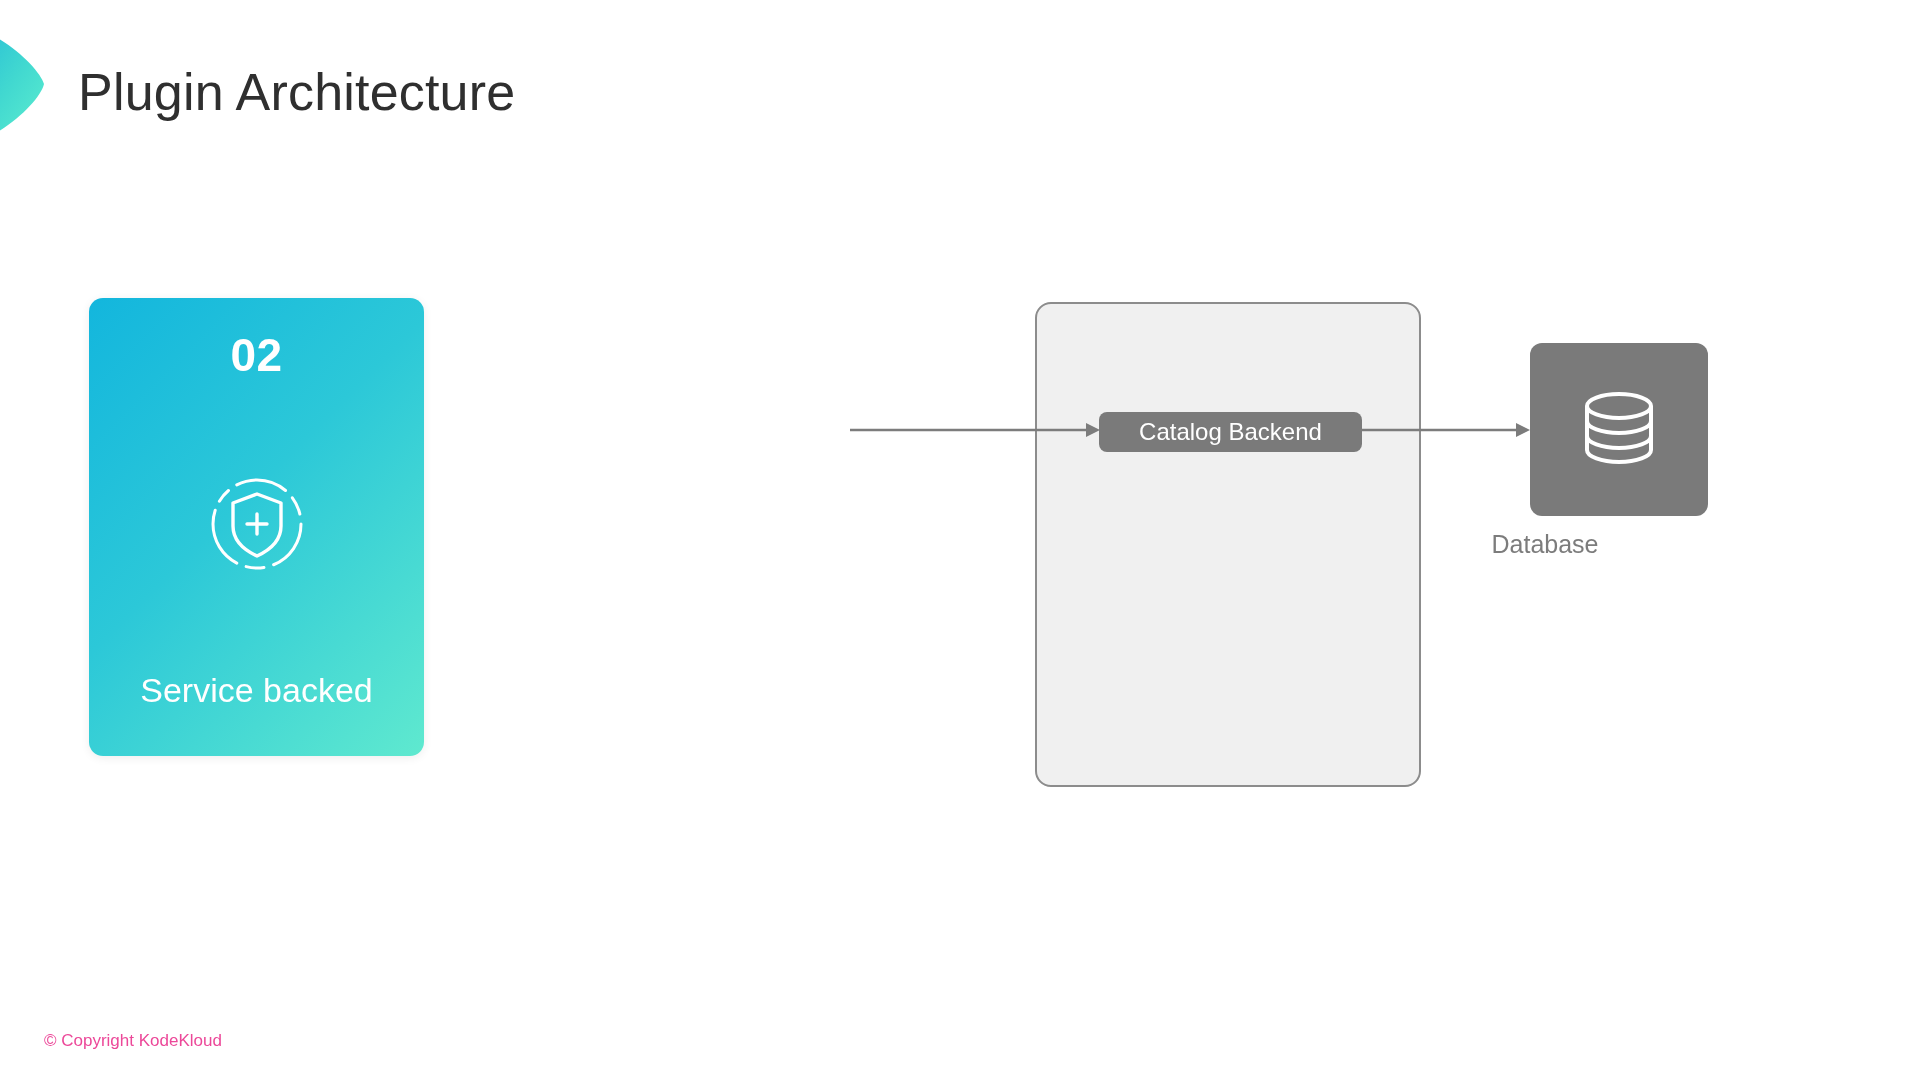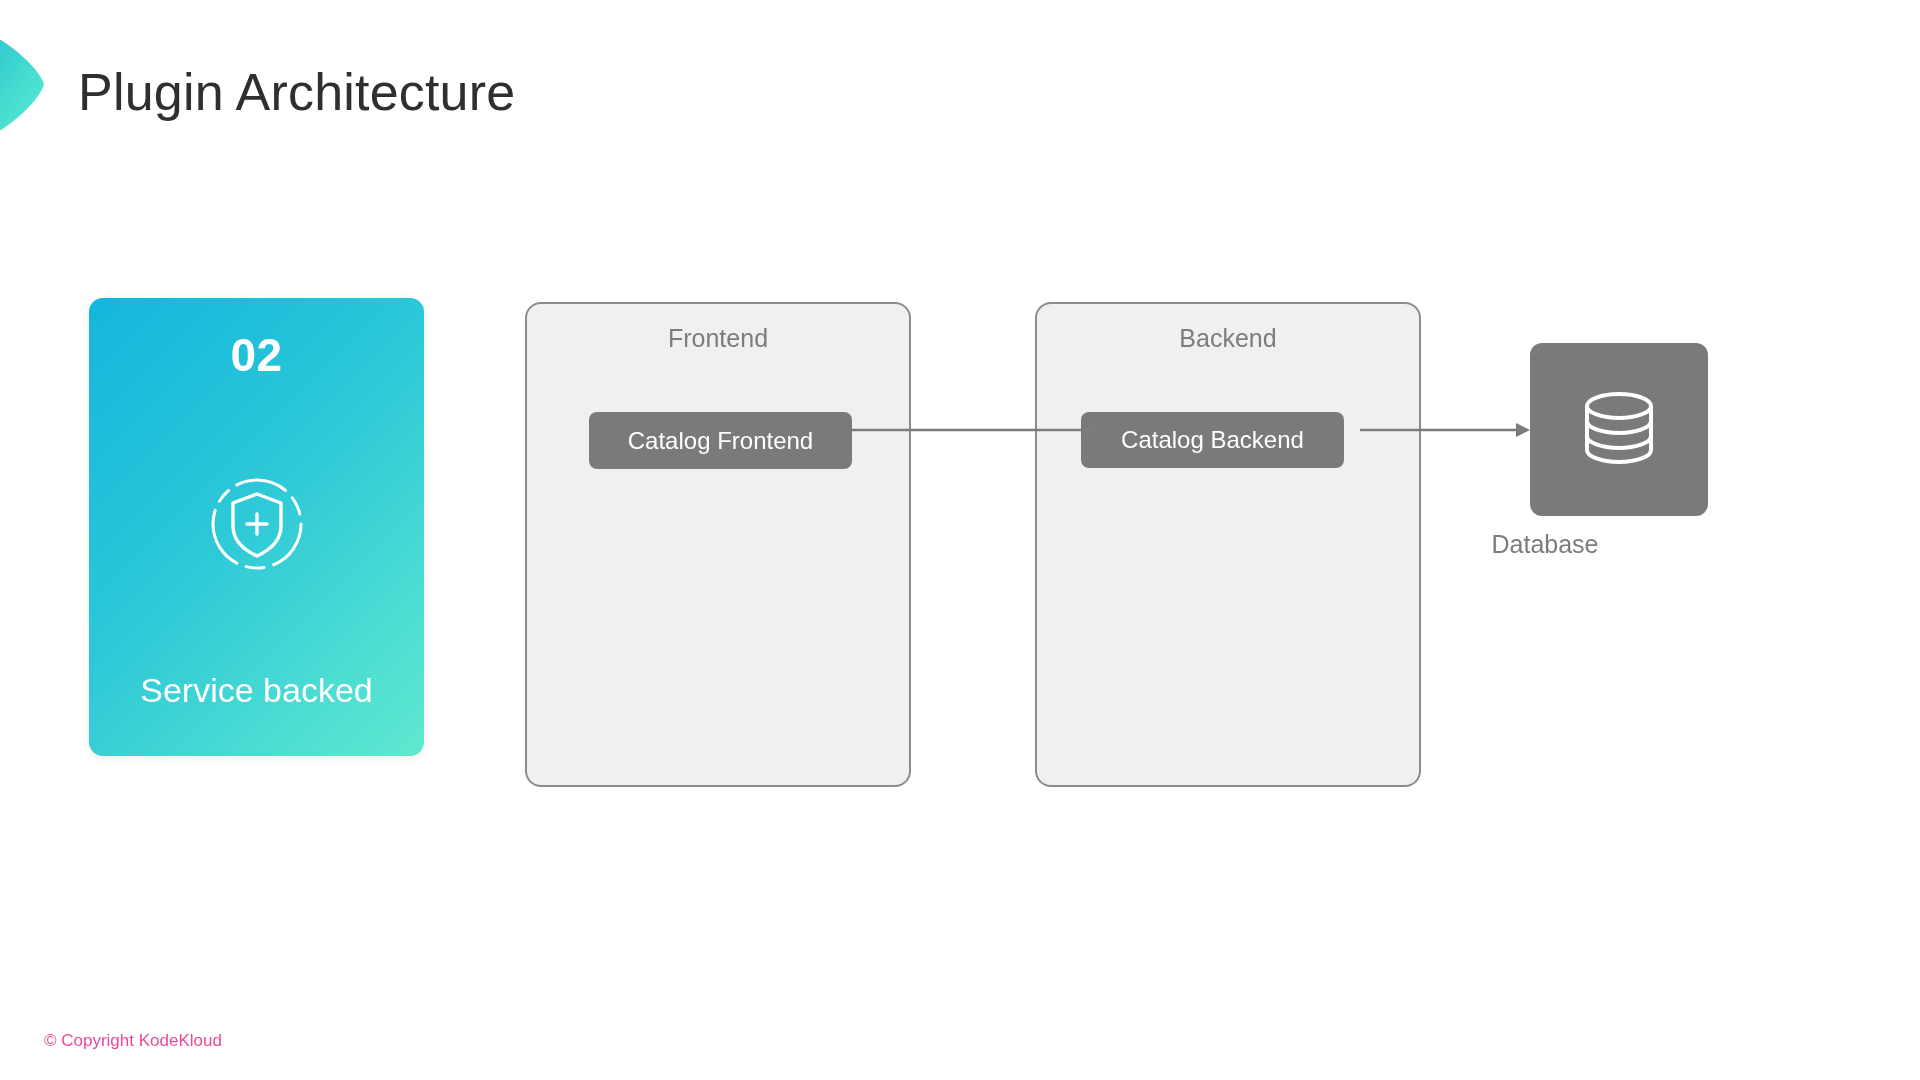--- a/index.html
+++ b/index.html
@@ -180,30 +180,23 @@
         <path d="M54 24 L78 33 V56 C78 70 67 80 54 86 C41 80 30 70 30 56 V33 Z" fill="none" stroke="#ffffff" stroke-width="3.4" stroke-linejoin="round"></path>
 
         <line x1="54" y1="44" x2="54" y2="64" stroke="#ffffff" stroke-width="3.4" stroke-linecap="round"></line>
         <line x1="44" y1="54" x2="64" y2="54" stroke="#ffffff" stroke-width="3.4" stroke-linecap="round"></line>
       </svg>
     </div>
 
     <div class="card-caption">Service backed</div>
   </div>
 
-  <div class="group-box" style="left:525px; top:302px; width:386px; height:485px;">
-    <div class="group-title">Frontend</div>
-    <div class="node-box" style="left:62px; top:108px; width:263px; height:57px;">
-      <span>Catalog Frontend</span>
-    </div>
-  </div>
 
   <div class="group-box" style="left:1035px; top:302px; width:386px; height:485px;">
-    <div class="group-title">Backend</div>
-    <div class="node-box" style="left:44px; top:108px; width:263px; height:56px;">
+    <div class="node-box" style="left:62px; top:108px; width:263px; height:40px;">
       <span>Catalog Backend</span>
     </div>
   </div>
 
   <svg class="connector" style="left:850px; top:410px; width:250px; height:40px;" viewBox="0 0 250 40">
     <line x1="0" y1="20" x2="236" y2="20" stroke="#7c7c7c" stroke-width="2.4"></line>
     <path d="M236 13 L250 20 L236 27 Z" fill="#7c7c7c"></path>
   </svg>
 
   <svg class="connector" style="left:1360px; top:410px; width:170px; height:40px;" viewBox="0 0 170 40">

